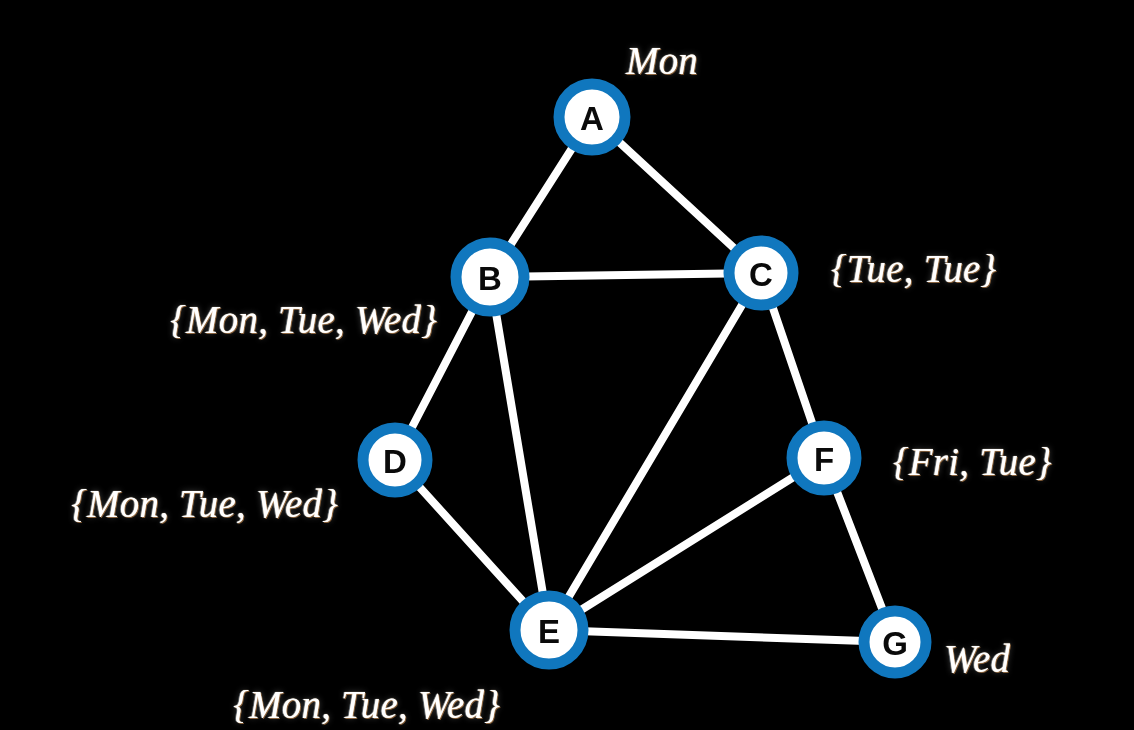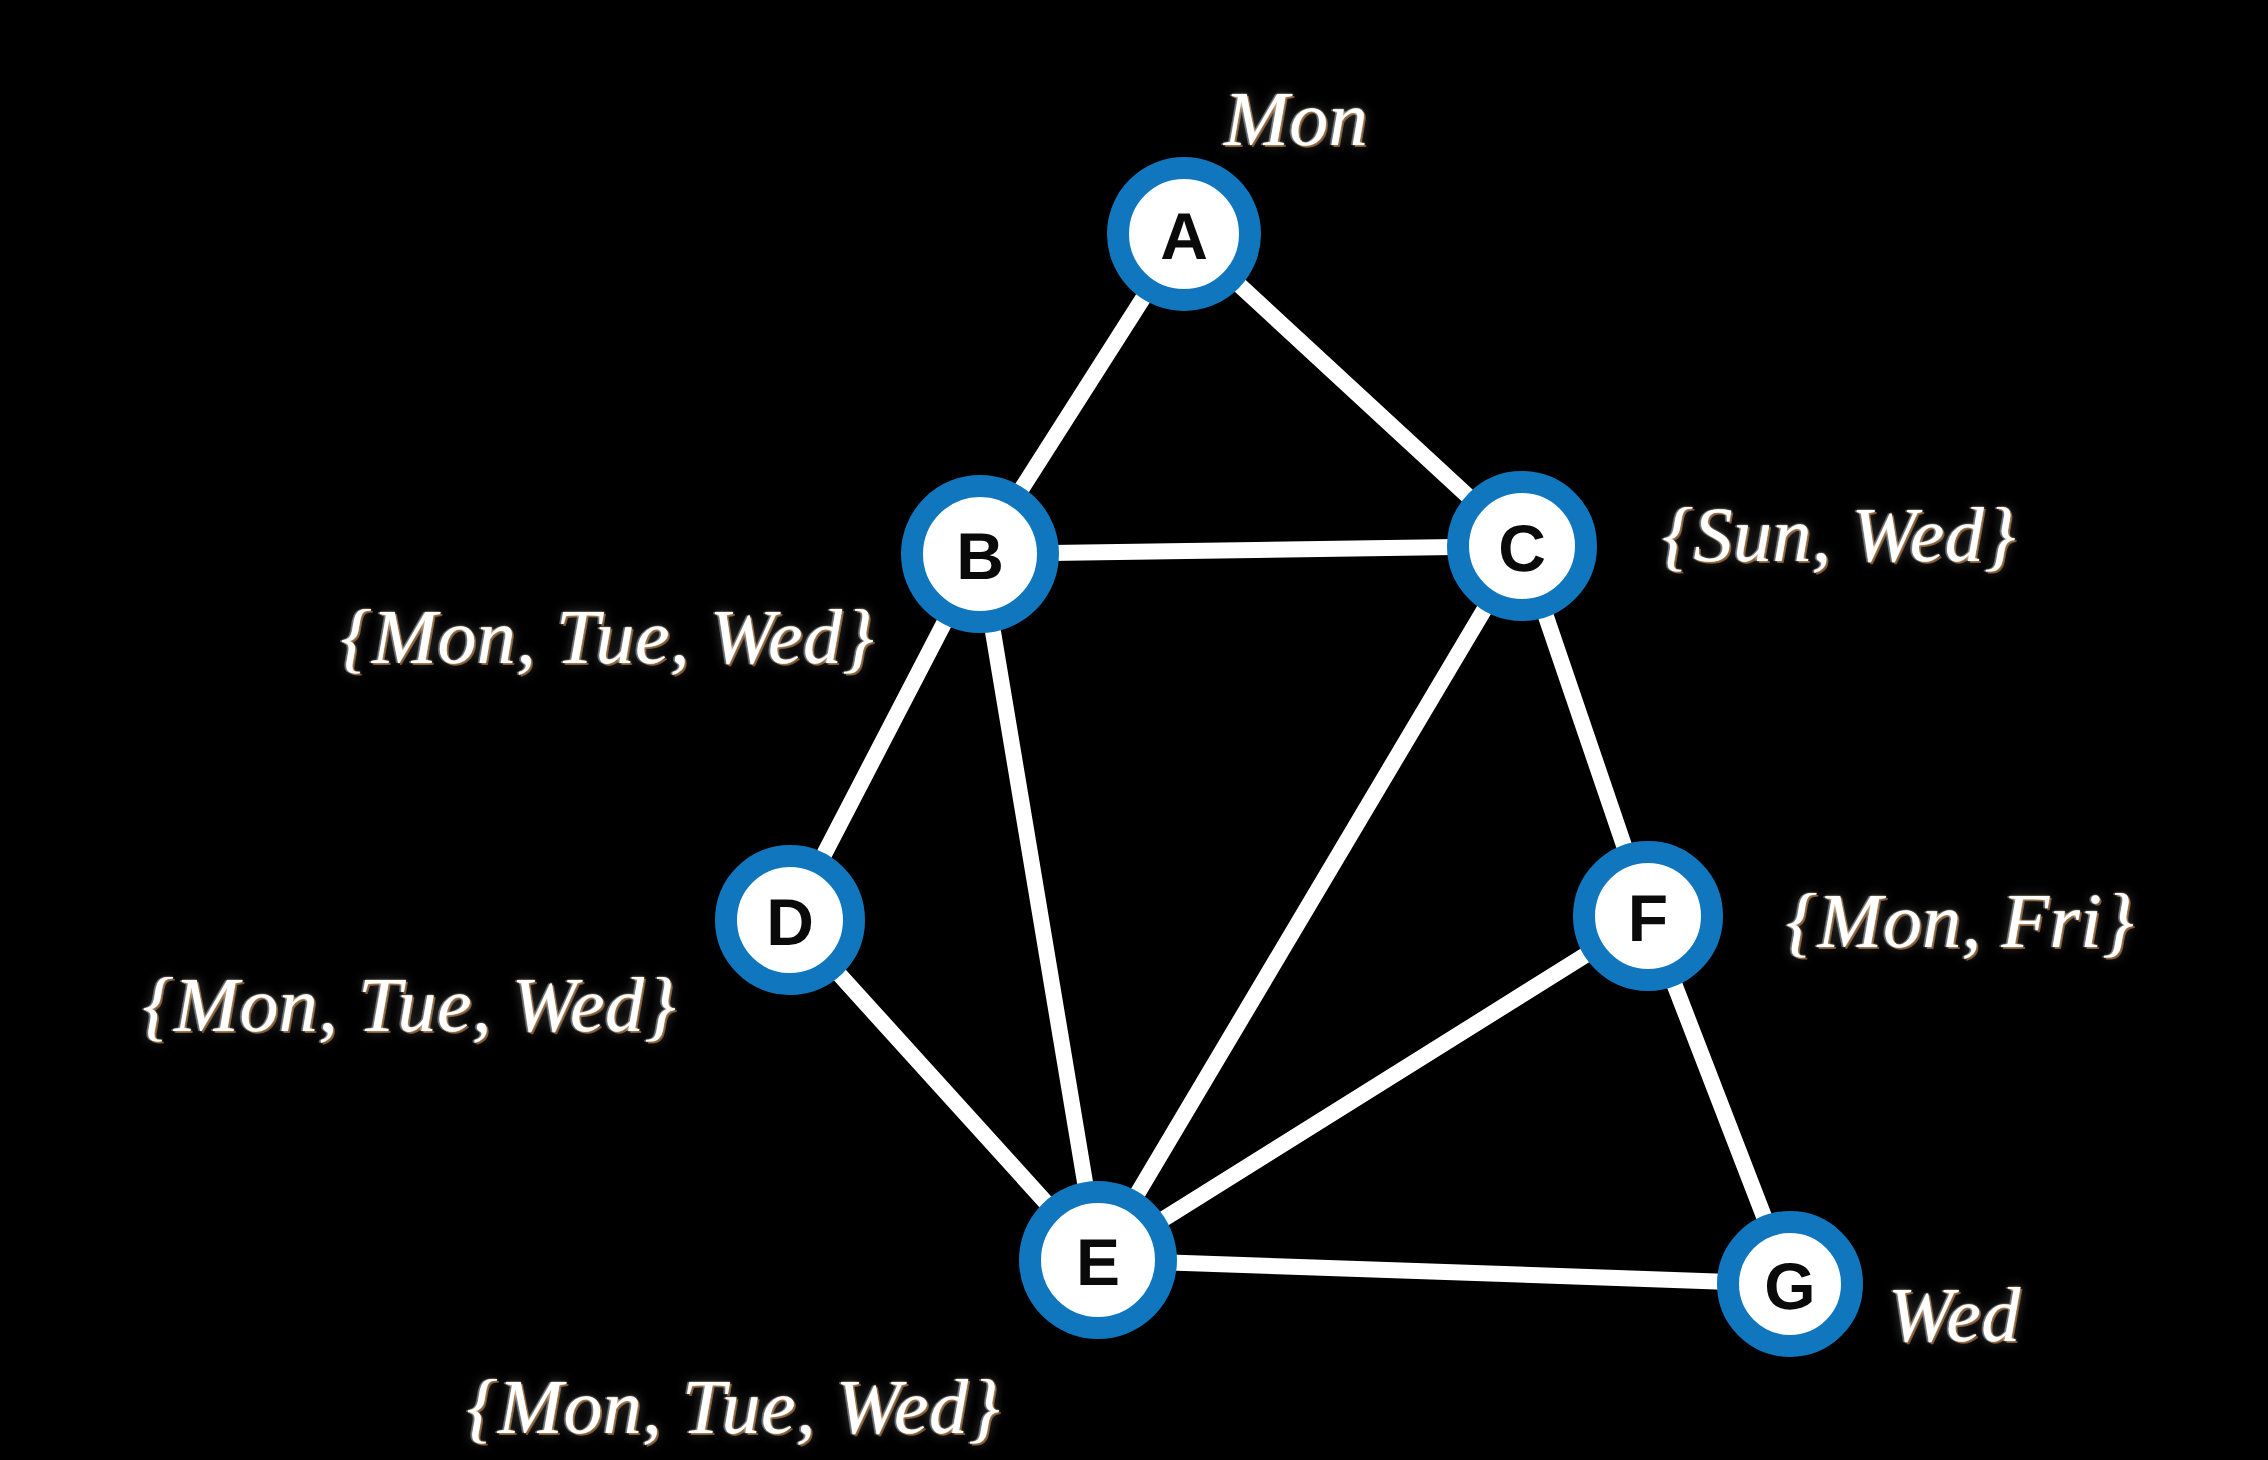--- a/index.html
+++ b/index.html
@@ -110,22 +110,22 @@
           <text class="node-letter" x="824" y="459" fill="#0a0a0a">F</text>
         </g>
         <g>
           <circle class="node-ring" cx="895" cy="642" r="31" fill="#ffffff" stroke="#1077be"></circle>
           <text class="node-letter" x="895" y="643" fill="#0a0a0a">G</text>
         </g>
       </g>
   </svg>
 
   <div id="labels-layer">
-      <div class="domain-label label-center" style="left: 648px; top: 60px; color: rgb(255, 255, 255);">Mon</div>
+      <div class="domain-label label-center" style="left: 662px; top: 60px; color: rgb(255, 255, 255);">Mon</div>
       <div class="domain-label label-left" style="left: 437px; top: 271px; color: rgb(255, 255, 255);">{Mon, Tue, Wed}</div>
-      <div class="domain-label label-right" style="left: 831px; top: 268px; color: rgb(255, 255, 255);">{Sun, Wed}</div>
+      <div class="domain-label label-right" style="left: 831px; top: 268px; color: rgb(255, 255, 255);">{Tue, Tue}</div>
       <div class="domain-label label-left" style="left: 338px; top: 455px; color: rgb(255, 255, 255);">{Mon, Tue, Wed}</div>
-      <div class="domain-label label-right" style="left: 893px; top: 461px; color: rgb(255, 255, 255);">{Mon, Fri}</div>
+      <div class="domain-label label-right" style="left: 893px; top: 461px; color: rgb(255, 255, 255);">{Fri, Tue}</div>
       <div class="domain-label label-left" style="left: 500px; top: 656px; color: rgb(255, 255, 255);">{Mon, Tue, Wed}</div>
       <div class="domain-label label-right" style="left: 944px; top: 658px; color: rgb(255, 255, 255); text-align: center;">Wed</div>
     </div>
 
 </div>
 
 </body></html>

